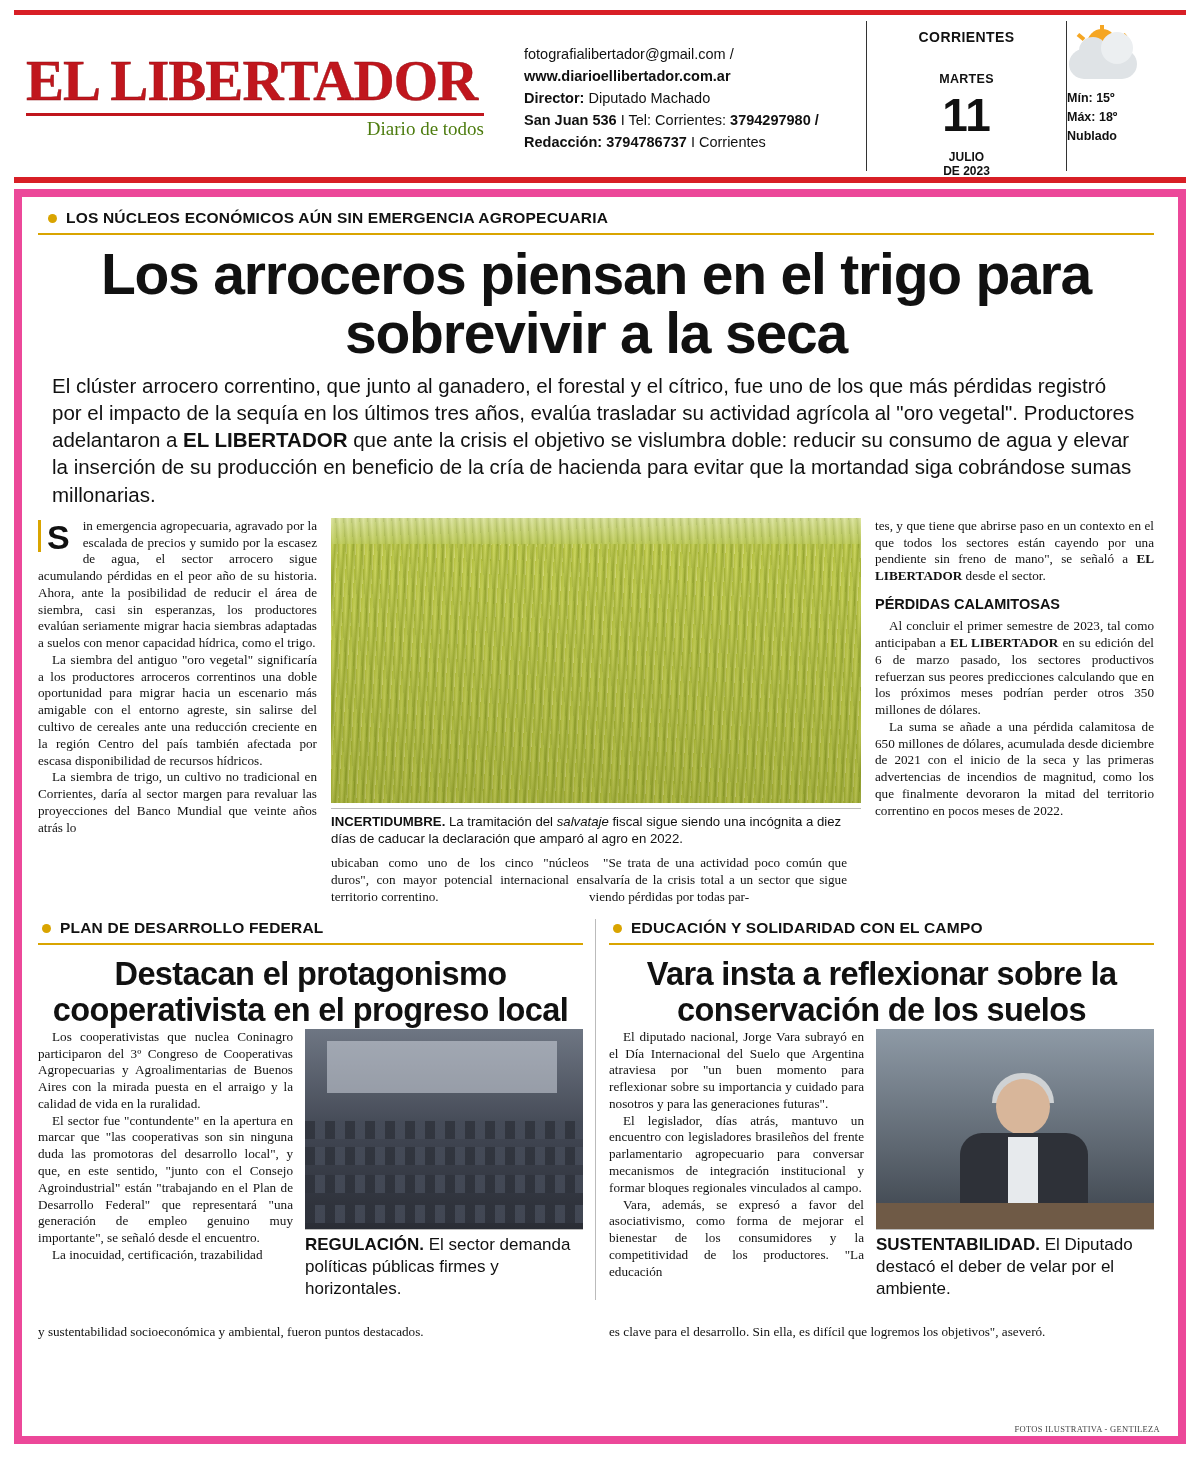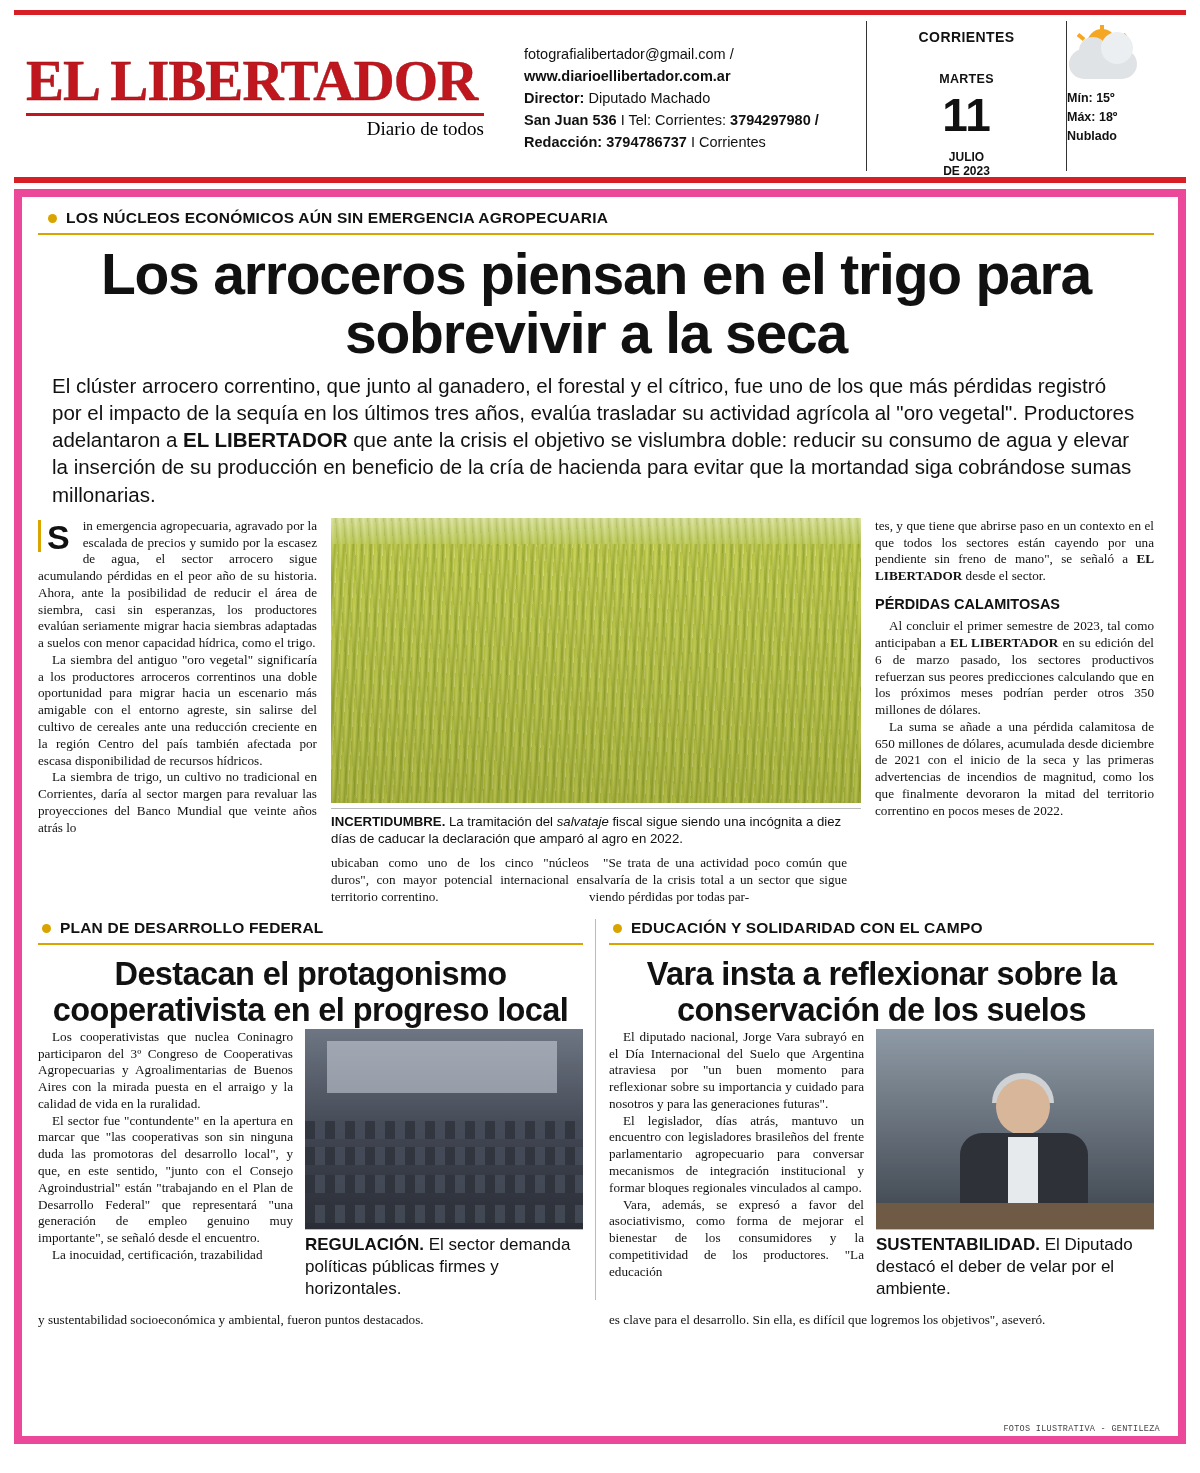--- a/index.html
+++ b/index.html
@@ -36,21 +36,21 @@
     font-size:57px;
     letter-spacing:-1px;
     color:#c0161d;
     line-height:1;
     -webkit-text-stroke:0.4px #8c0f13;
   }
   .logo-rule{height:3px;background:#c0161d;margin:4px 0 2px 0;width:100%;}
   .logo-sub{
     text-align:right;
     font-size:19px;
-    color:#000000;
+    color:#4d7c0f;
     font-family:"Liberation Serif", serif;
   }
   .mast-mid{
     flex:1;
     padding:22px 10px 0 40px;
     box-sizing:border-box;
     font-family:"Liberation Sans", sans-serif;
     font-size:14.5px;
     line-height:1.52;
     color:#111;
@@ -199,25 +199,25 @@
   }
   .photo-vara .head{position:absolute;left:120px;top:50px;width:54px;height:56px;border-radius:50%;background:#d8b69a;}
   .photo-vara .hair{position:absolute;left:116px;top:44px;width:62px;height:30px;border-radius:30px 30px 0 0;background:#cfd2d4;}
   .photo-vara .body{position:absolute;left:84px;top:104px;width:128px;height:96px;background:#2e3138;border-radius:22px 22px 0 0;}
   .photo-vara .shirt{position:absolute;left:132px;top:108px;width:30px;height:70px;background:#e7eaed;}
   .photo-vara .desk{position:absolute;left:0;bottom:0;width:278px;height:26px;background:#6f5a46;}
   .bcaption{
     font-family:"Liberation Sans", sans-serif;
     font-size:17px;line-height:1.3;padding-top:4px;border-top:1px solid #bbb;
   }
-  .bfooter{display:flex;gap:26px;margin-top:12px;}
+  .bfooter{display:flex;gap:26px;margin-top:24px;}
   .bfoot{width:545px;font-size:13.2px;line-height:1.27;text-align:justify;}
   .credit{
     position:absolute;right:18px;bottom:2px;
-    font-family:Liberation Mono, monospace;
+    font-family:Liberation Serif, serif;
     font-size:8.5px;letter-spacing:.3px;color:#444;
   }
 </style>
 </head>
 <body>
 
 <div class="page">
 
   <div class="top-rule"></div>
 

